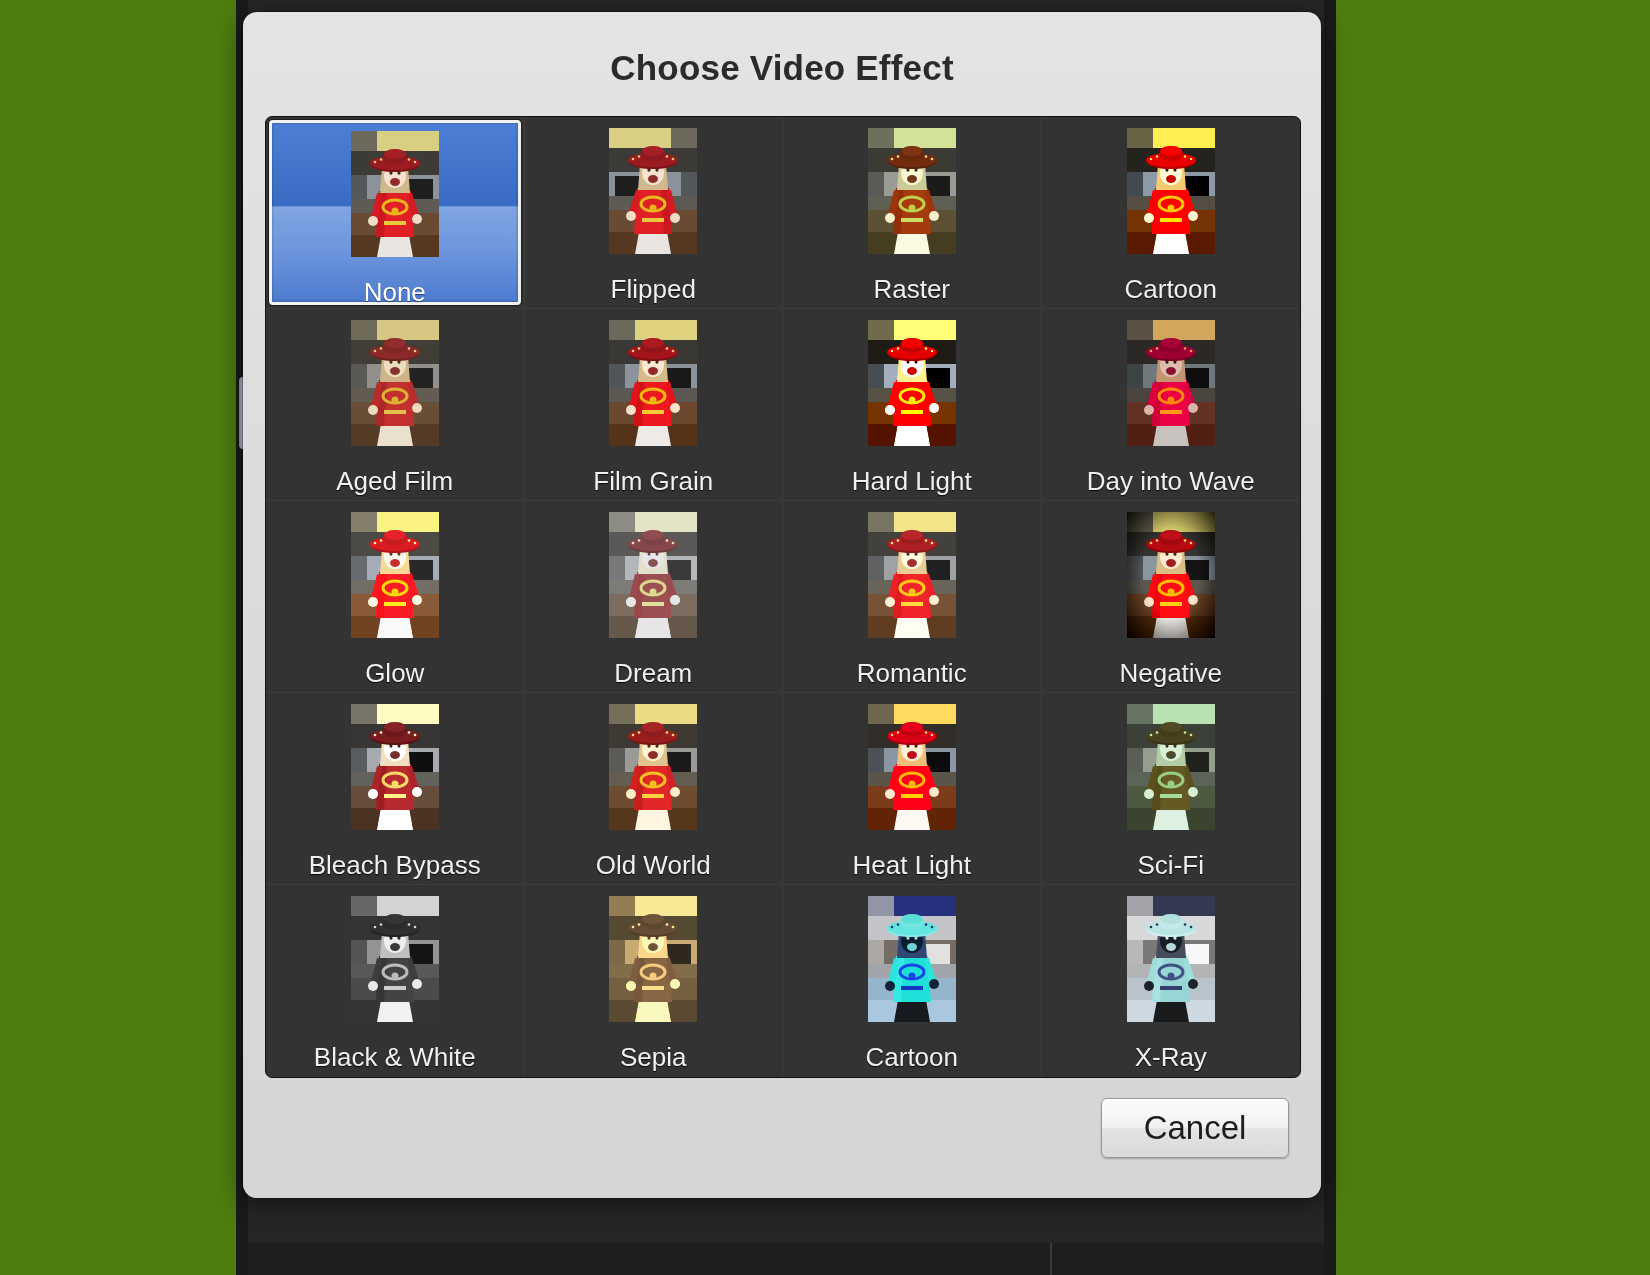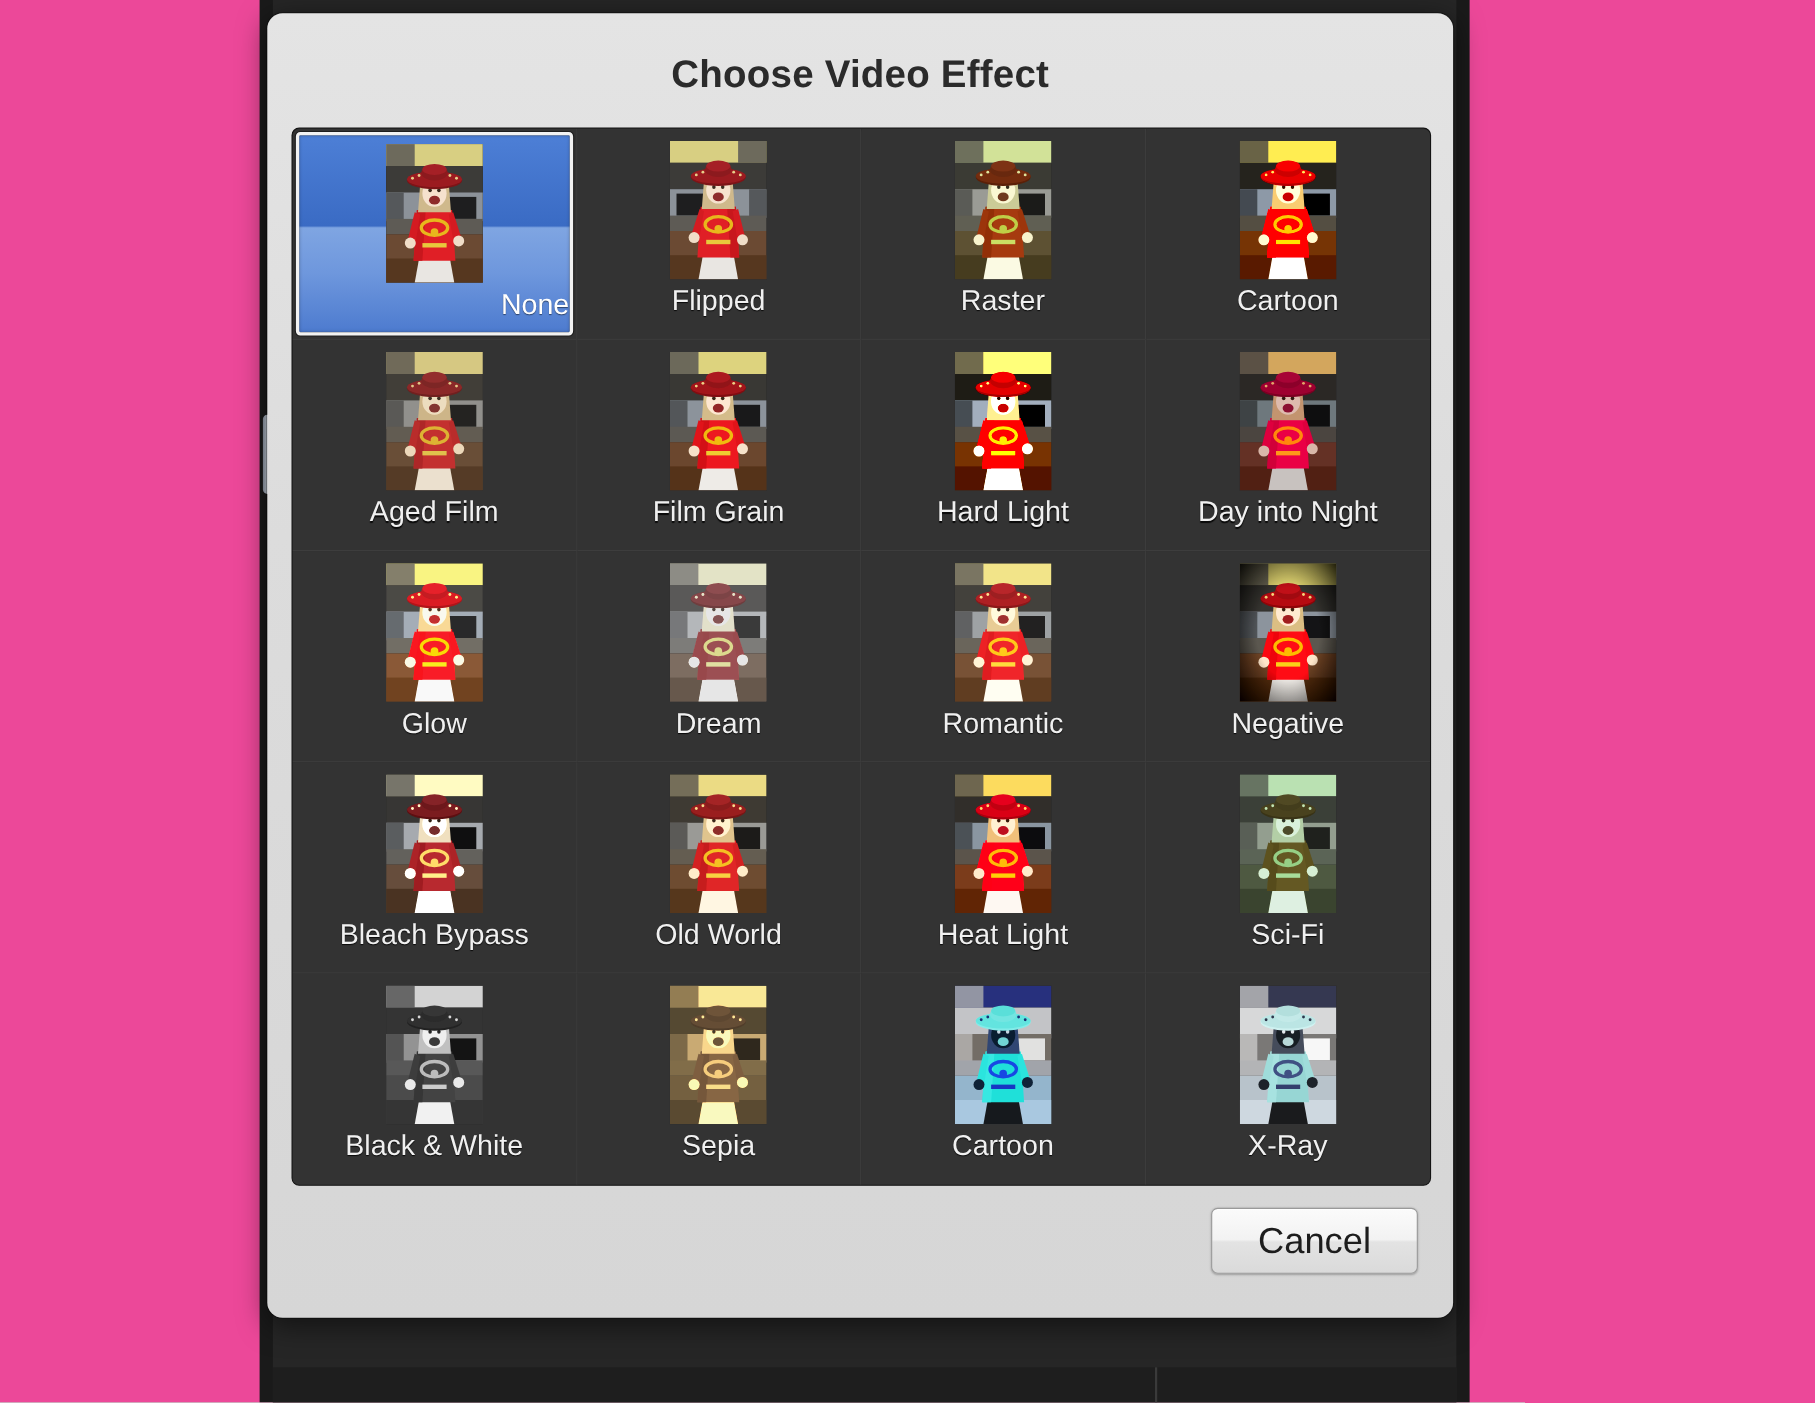--- a/index.html
+++ b/index.html
@@ -13,21 +13,21 @@
     height: 1275px;
     overflow: hidden;
     font-family: "Liberation Sans", sans-serif;
   }
 
   
   #screen {
     position: relative;
     width: 1650px;
     height: 1275px;
-    background: #ec4899;
+    background: #4d7c0f;
   }
 
   
   .app-backdrop {
     position: absolute;
     left: 236px;
     top: 0px;
     width: 1100px;
     height: 1275px;
     background: #1a1a1a;
@@ -153,24 +153,24 @@
   .thumb {
     position: relative;
     width: 88px;
     height: 126px;
     overflow: hidden;
     background: #2a2a2a;
   }
   .thumb svg { display: block; }
 
   .cell-label {
-    margin-top: 6px;
+    margin-top: 22px;
     font-size: 26px;
     color: #f0f0f0;
-    text-align: right;
+    text-align: center;
     white-space: nowrap;
     text-shadow: 0 1px 1px rgba(0,0,0,0.85);
     line-height: 1.05;
   }
   .cell.selected .cell-label {
     color: #ffffff;
     text-shadow: 0 1px 1px rgba(0,0,0,0.5);
   }
 
   
@@ -755,21 +755,21 @@
 
       <ellipse cx="44" cy="26" rx="12" ry="7" fill="#8c1a1e"></ellipse>
       <ellipse cx="44" cy="23" rx="11" ry="5" fill="#a52026"></ellipse>
 
     </g>
 
   </svg>
               </div>
             </div>
             <div class="label-band">
-              <div class="cell-label">Day into Night</div>
+              <div class="cell-label">Day into Wave</div>
             </div>
           </div>
         </div>
         <div class="cell">
           <div class="cell-inner">
             <div class="thumb-wrap">
               <div class="thumb">
   <svg width="88" height="126" viewBox="0 0 88 126" xmlns="http://www.w3.org/2000/svg" style="filter:brightness(1.2) saturate(1.3) contrast(0.95)">
     <g>
 

